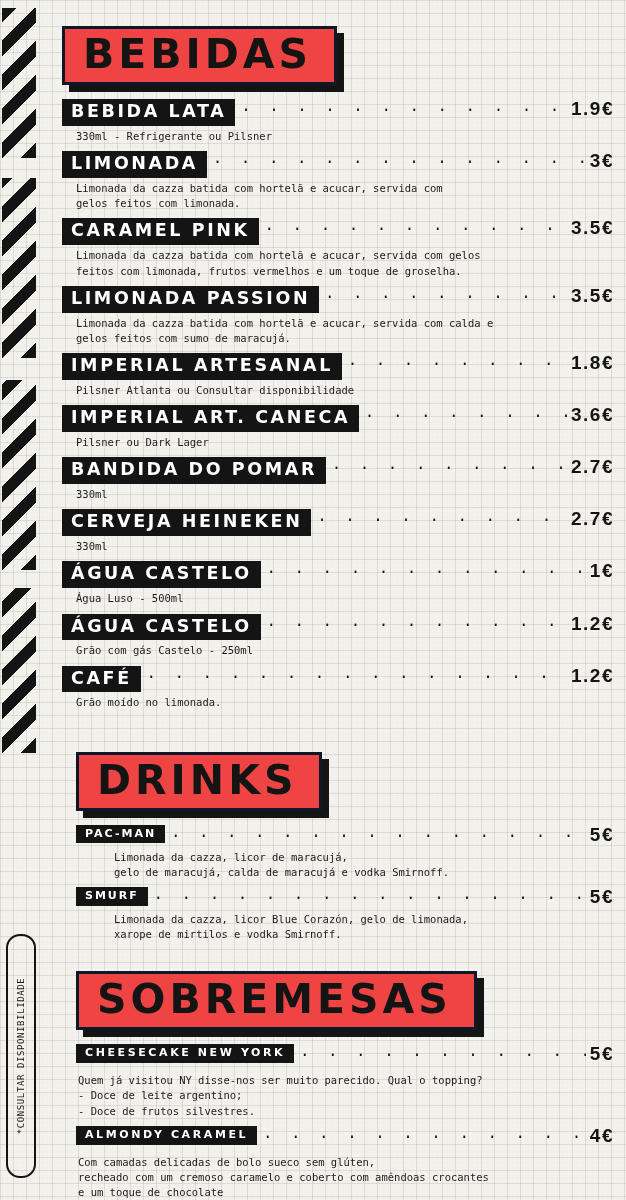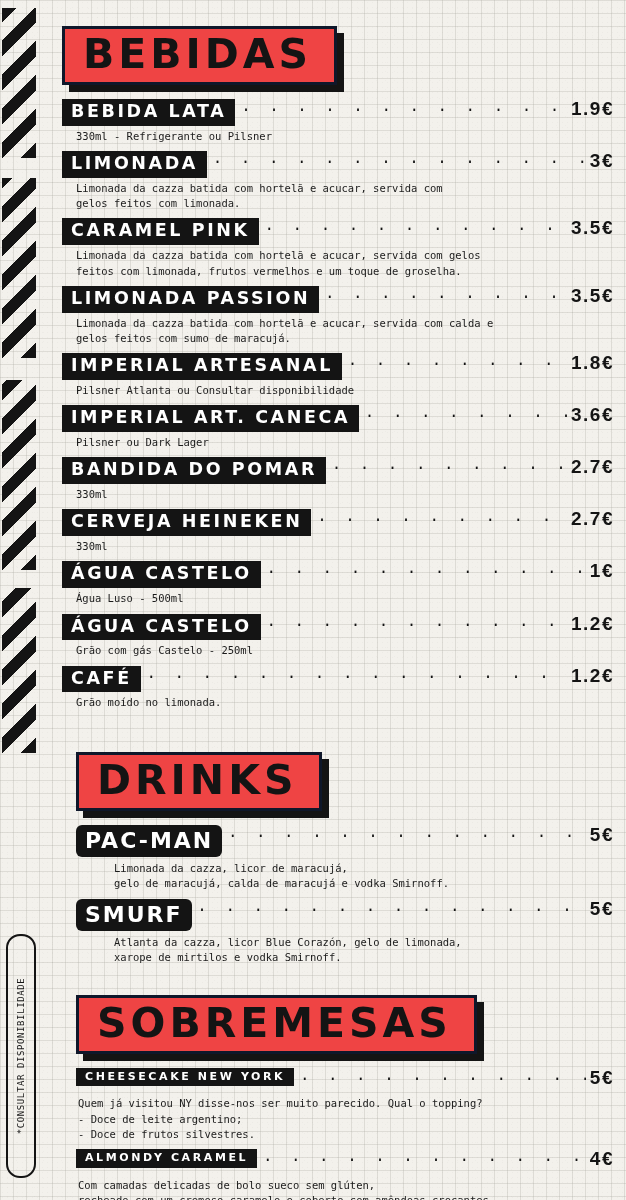--- a/index.html
+++ b/index.html
@@ -165,21 +165,21 @@
     line-height: 1.45;
     color: #1b1b1b;
     max-width: 470px;
     white-space: pre-line;
   }
 
   
   .sec-drinks .section-head { margin-left: 14px; }
   .sec-sobremesas .section-head { margin-left: 14px; }
   .sec-drinks .items, .sec-sobremesas .items { margin-left: 14px; }
-  .sec-drinks .item-name { font-size: 22px; letter-spacing: 2px; border-radius: 6px; }
+  .sec-drinks .item-name { font-size: 11px; letter-spacing: 2px; }
   .sec-drinks .item-desc { margin-left: 2px; margin-top: 4px; padding-left: 36px; }
   .sec-sobremesas .item-desc { margin-left: 2px; margin-top: 8px; }
   .sec-sobremesas .item-name { font-size: 11px; letter-spacing: 2.6px; }
   .sec-sobremesas .item { margin-bottom: 6px; }
 </style>
 </head>
 <body>
 
 <div class="page-bg"></div>
 <div class="page-noise"></div>
@@ -322,21 +322,21 @@
         <div class="item-desc">Limonada da cazza, licor de maracujá,
 gelo de maracujá, calda de maracujá e vodka Smirnoff.</div>
       </div>
 
       <div class="item">
         <div class="item-row">
           <div class="item-name">SMURF</div>
           <div class="dots">. . . . . . . . . . . . . . . . . . . . . . . . . . . . . . . . . . . . . . . . . . . . . .</div>
           <div class="item-price">5€</div>
         </div>
-        <div class="item-desc">Atlanta da cazza, licor Blue Corazón, gelo de limonada,
+        <div class="item-desc">Limonada da cazza, licor Blue Corazón, gelo de limonada,
 xarope de mirtilos e vodka Smirnoff.</div>
       </div>
 
     </div>
   </div>
 
   <div class="section sec-sobremesas">
     <div class="section-head">
       <h1>SOBREMESAS</h1>
     </div>

